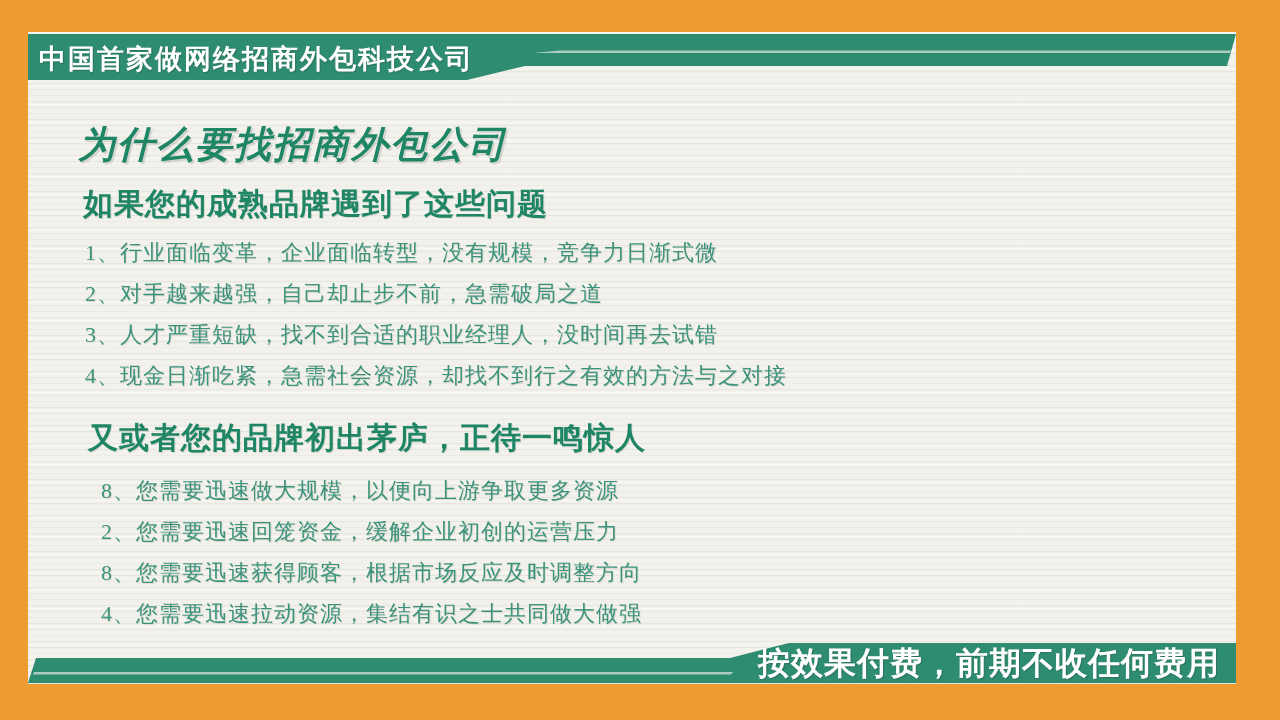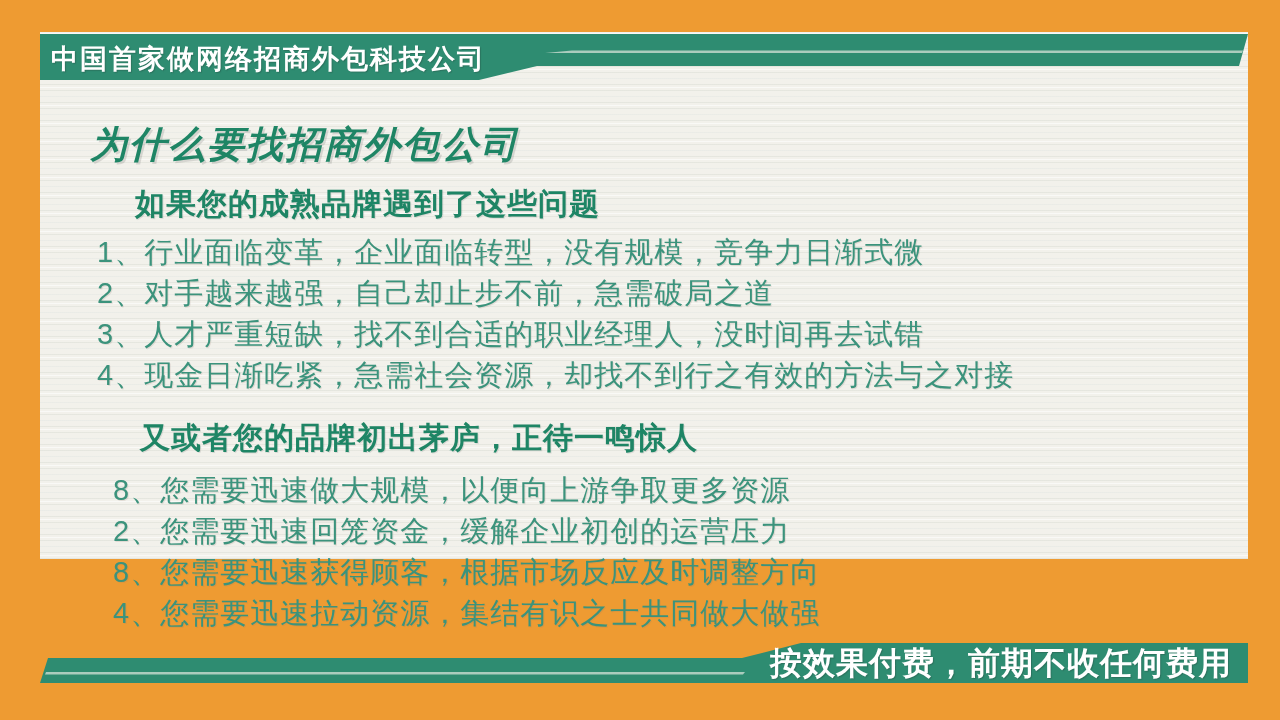--- a/index.html
+++ b/index.html
@@ -2,21 +2,21 @@
 <html><head>
 <meta charset="utf-8">
 <style>
   html,body { margin:0; padding:0; background:#888; }
   .stage {
     position:relative; width:1280px; height:720px; overflow:hidden;
     background:#EE9B32;
     font-family:"Liberation Sans", sans-serif;
   }
   .panel {
-    position:absolute; left:40px; top:32px; width:1208px; height:527px;
+    position:absolute; left:28px; top:32px; width:1208px; height:652px;
     background-color:#F2F1EB;
     background-image:
       repeating-linear-gradient(0deg,
         rgba(198,203,192,0.28) 0px, rgba(198,203,192,0.28) 1px,
         transparent 1px, transparent 6px),
       repeating-linear-gradient(0deg,
         transparent 0px, transparent 3px,
         rgba(255,255,255,0.55) 3px, rgba(255,255,255,0.55) 4px,
         transparent 4px, transparent 9px);
   }
@@ -37,28 +37,27 @@
     font-size:37px; font-weight:bold; color:#1E8565; letter-spacing:2px;
     text-shadow:2px 2px 0 rgba(90,90,90,0.18);
     white-space:nowrap;
     font-style:italic;
   }
   .subheading {
     position:absolute;
     font-size:30px; font-weight:bold; color:#1E8565; letter-spacing:1px;
     text-shadow:1px 1px 0 rgba(90,90,90,0.15);
     white-space:nowrap;
-    margin-left:40px;
   }
   .sub1 { left:55px; top:152px; }
   .sub2 { left:60px; top:386px; }
   .list {
     position:absolute;
-    font-family:Liberation Sans, sans-serif;
-    font-size:29px; line-height:41px; color:#3B937C; letter-spacing:1px;
+    font-family:Liberation Serif, serif;
+    font-size:22px; line-height:41px; color:#3B937C; letter-spacing:1px;
     text-shadow:1px 1px 0 rgba(150,120,110,0.18);
     white-space:nowrap;
   }
   .list1 { left:57px; top:200px; }
   .list2 { left:73px; top:438px; }
   .footer-text {
     position:absolute; right:16px; top:612px; height:38px; line-height:38px;
     font-size:32px; font-weight:bold; color:#FFFFFF; letter-spacing:1px;
     text-shadow:1px 1px 1px rgba(40,70,60,0.35);
     white-space:nowrap;

